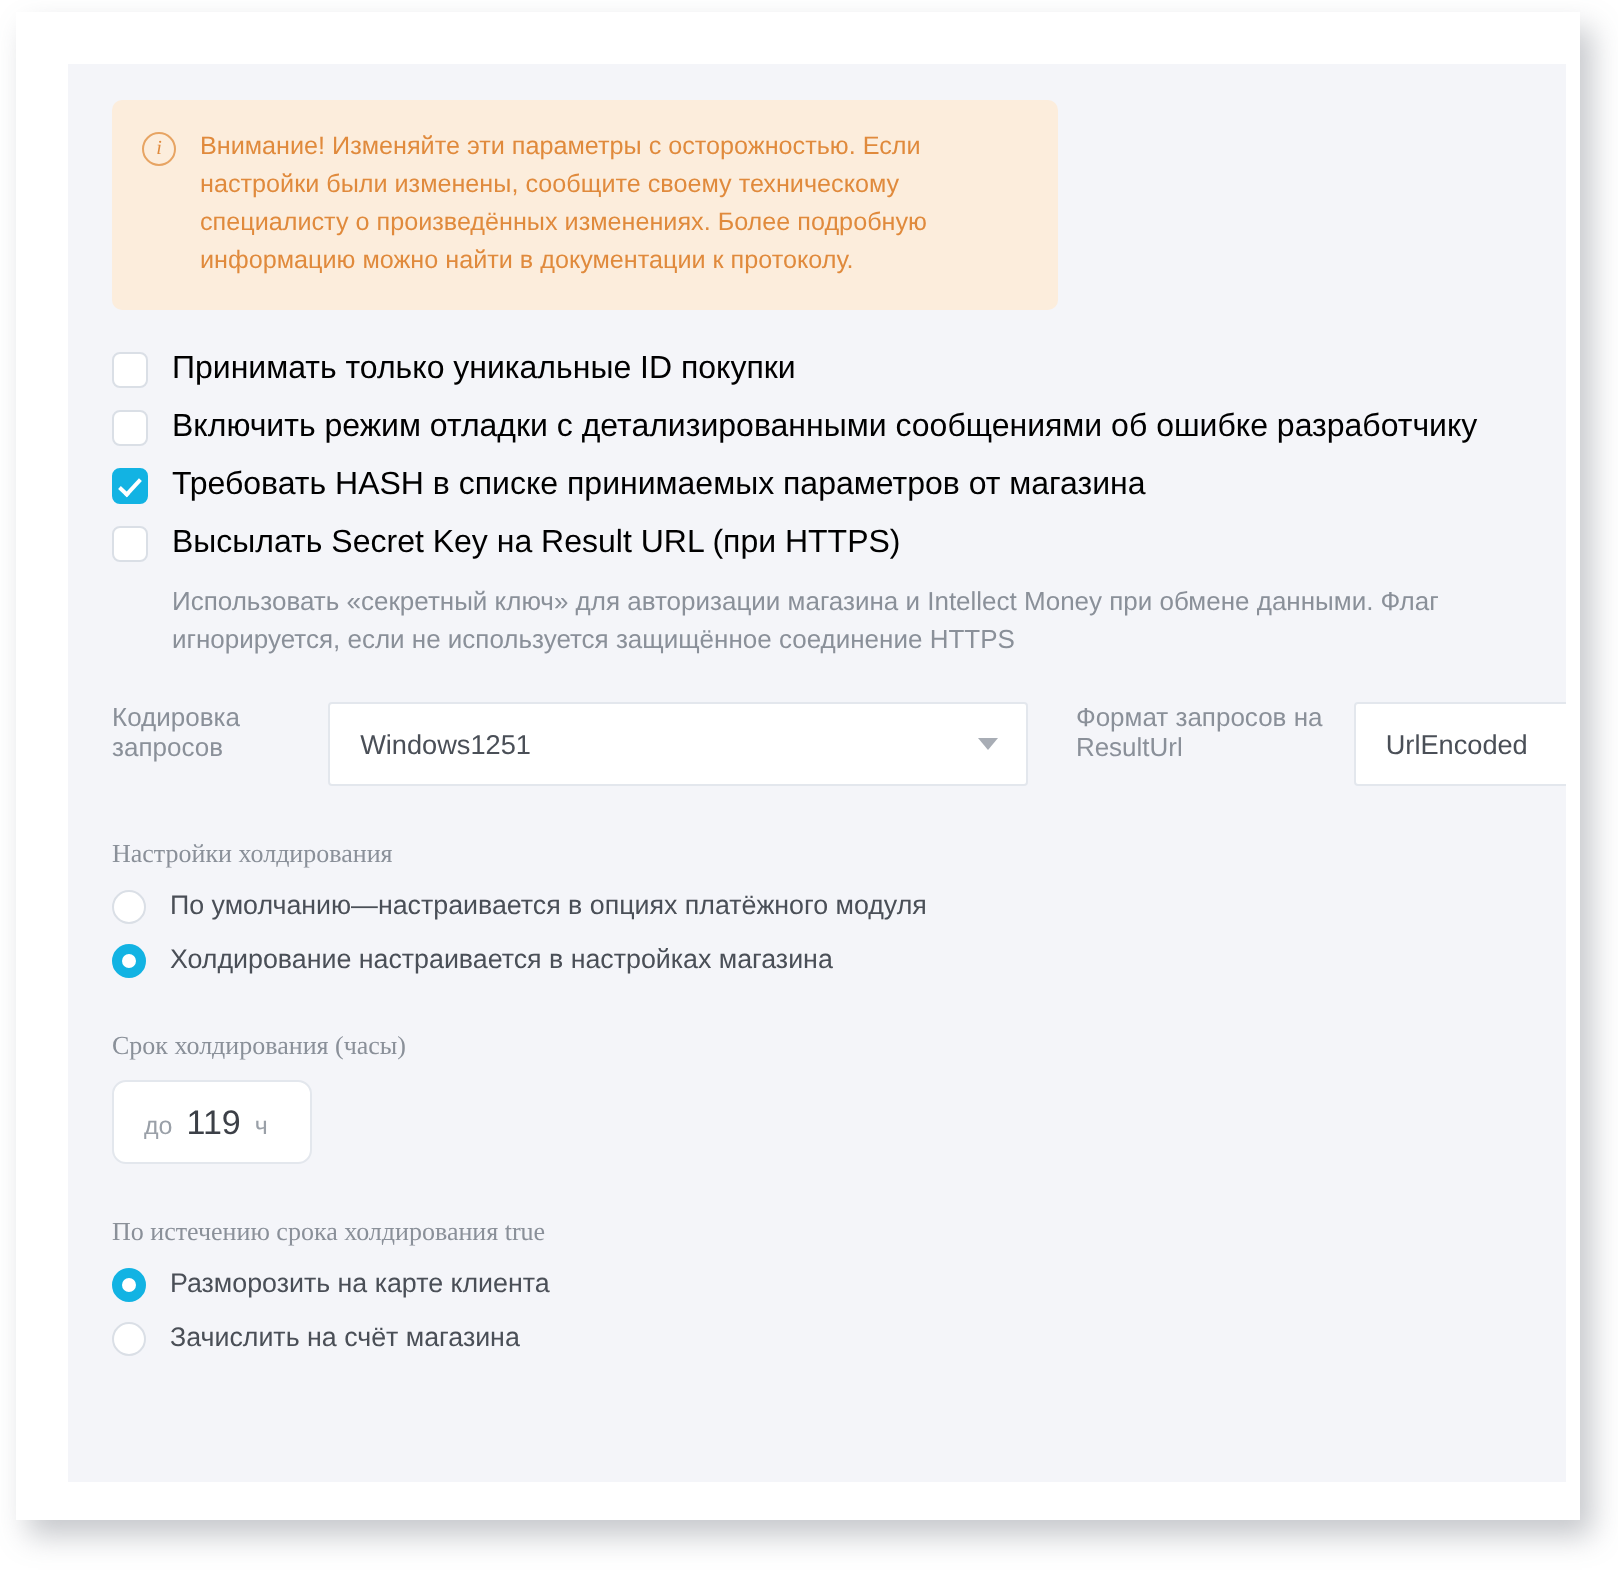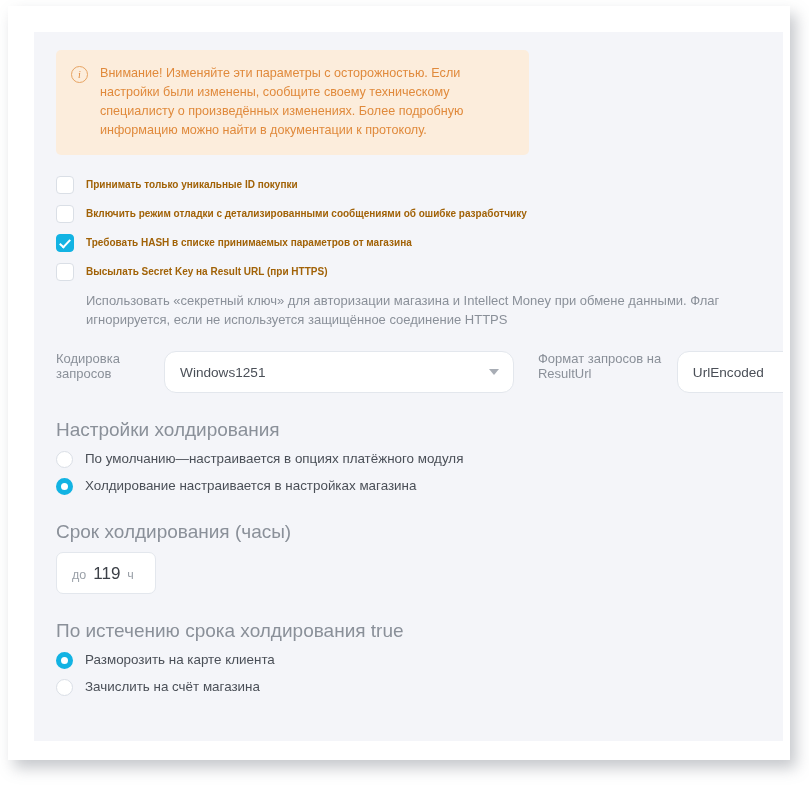--- a/index.html
+++ b/index.html
@@ -135,24 +135,23 @@
     position: absolute;
     left: 5px;
     top: 2px;
     width: 4px;
     height: 9px;
     border: solid #ffffff;
     border-width: 0 2px 2px 0;
     transform: rotate(43deg);
   }
   .check-label {
-    font-size: 10px;
-    color: #a16207;
+    font-size: 16px;
+    color: #000000;
     line-height: 19px;
-    font-weight: bold;
   }
   .check-help {
     font-size: 13px;
     color: #8a9099;
     line-height: 19px;
     margin: 2px 0 0 30px;
     max-width: 700px;
   }
 
   
@@ -168,21 +167,21 @@
   .field-label {
     font-size: 13px;
     color: #8a9099;
     margin-bottom: 9px;
   }
   .select {
     width: 394px;
     height: 42px;
     background: #ffffff;
     border: 1px solid #e3e7ed;
-    border-radius: 12px;
+    border-radius: 2px;
     display: flex;
     align-items: center;
     justify-content: space-between;
     padding: 0 14px 0 15px;
     box-sizing: border-box;
     cursor: pointer;
   }
   .select-value {
     font-size: 13.6px;
     color: #4a4f57;
@@ -193,23 +192,24 @@
     border-left: 5px solid transparent;
     border-right: 5px solid transparent;
     border-top: 6px solid #a8adb5;
   }
 
   
   .group {
     margin: 26px 0 0 2px;
   }
   .group-label {
-    font-size: 19px;
+    font-size: 13px;
     color: #8a9099;
     margin-bottom: 9px;
+    font-family: Liberation Serif, serif;
   }
   .radio-row {
     display: flex;
     align-items: center;
     gap: 12px;
     margin-bottom: 9px;
     cursor: pointer;
   }
   .radio {
     flex: 0 0 auto;

